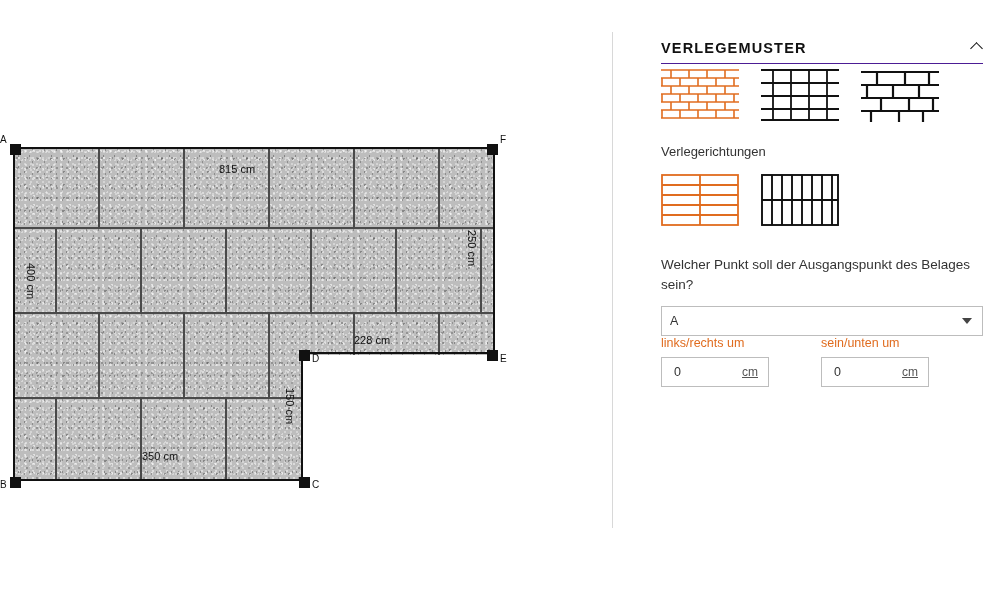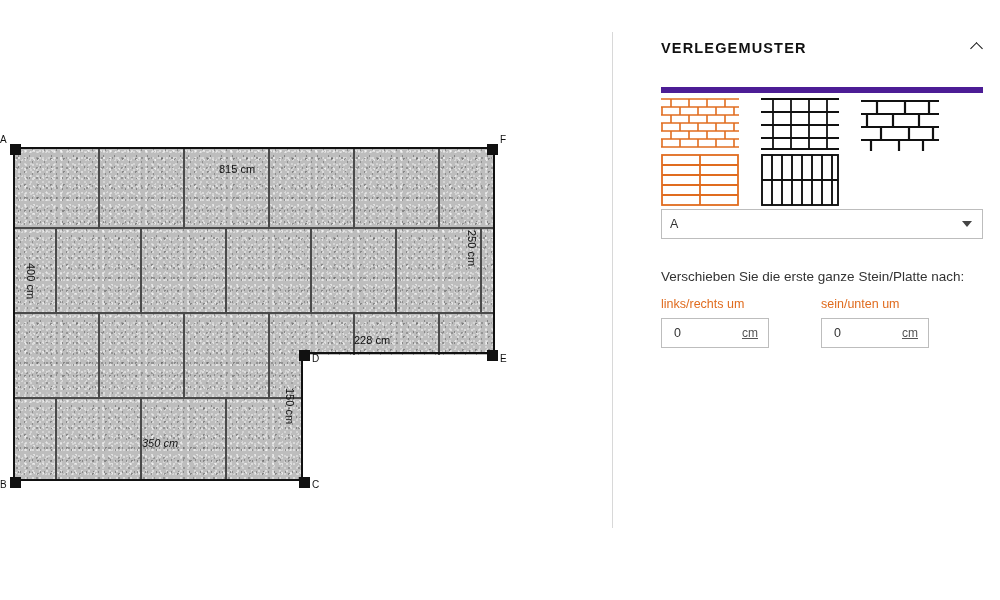--- a/index.html
+++ b/index.html
@@ -101,22 +101,22 @@
   .panel {
     flex: 1;
     padding: 40px 0 0 48px;
     box-sizing: border-box;
   }
   .panel-head {
     width: 322px;
     display: flex;
     align-items: flex-start;
     justify-content: space-between;
-    border-bottom: 6px solid #4c1d95;
-    padding-bottom: 31px;
+    border-bottom: 1px solid #4c1d95;
+    padding-bottom: 7px;
   }
   .panel-title {
     font-size: 14.5px;
     letter-spacing: 0.08em;
     font-weight: 700;
     color: #111111;
   }
   .chevron-up {
     width: 12px;
     height: 12px;
@@ -286,21 +286,21 @@
       <div class="corner-label" style="left:298px; top:331px;">C</div>
 
       <div class="corner-marker" style="left:-4px;  top:329px;"></div>
       <div class="corner-label" style="left:-14px; top:331px;">B</div>
 
       <div class="dim" style="left:205px; top:15px;">815 cm</div>
       <div class="dim vert" style="left:452px; top:82px;">250 cm</div>
       <div class="dim vert" style="left:11px;  top:115px;">400 cm</div>
       <div class="dim" style="left:340px; top:186px;">228 cm</div>
       <div class="dim vert" style="left:270px; top:240px;">150 cm</div>
-      <div class="dim" style="left:128px; top:289px;font-style:italic;">350 cm</div>
+      <div class="dim" style="left:128px; top:302px;">350 cm</div>
 
     </div>
   </div>
 
   <div class="divider"></div>
 
   <div class="panel">
 
     <div class="panel-head">
       <div class="panel-title">VERLEGEMUSTER</div>
@@ -384,20 +384,21 @@
               <line x1="72" y1="34" x2="72" y2="47"></line>
             <line x1="10" y1="47" x2="10" y2="58"></line>
               <line x1="38" y1="47" x2="38" y2="58"></line>
               <line x1="62" y1="47" x2="62" y2="58"></line>
           </g>
         </svg>
       </div>
 
     </div>
 
+    <div class="section-label">Verlegerichtungen</div>
     <div class="swatch-row">
 
       <div class="swatch">
         <svg width="78" height="58" viewBox="0 0 78 58">
           <g stroke="#e06c1f" stroke-width="1.8">
             <rect x="1" y="4" width="76" height="50" fill="none"></rect>
             <line x1="1" y1="14" x2="77" y2="14"></line>
             <line x1="1" y1="24" x2="77" y2="24"></line>
             <line x1="1" y1="34" x2="77" y2="34"></line>
             <line x1="1" y1="44" x2="77" y2="44"></line>
@@ -417,26 +418,26 @@
             <line x1="51" y1="4" x2="51" y2="54"></line>
             <line x1="61" y1="4" x2="61" y2="54"></line>
             <line x1="71" y1="4" x2="71" y2="54"></line>
             <line x1="1" y1="29" x2="77" y2="29"></line>
           </g>
         </svg>
       </div>
 
     </div>
 
+    <div class="question">Welcher Punkt soll der Ausgangspunkt des Belages sein?</div>
     <div class="select-wrap">
       <span class="select-value">A</span>
       <span class="select-caret"></span>
     </div>
 
-    <div class="shift-title">Verschieben Sie die erste ganze Stein/Platte nach:</div>
     <div class="fields">
 
       <div>
         <div class="field-label">links/rechts um</div>
         <div class="field-box">
           <input type="text" value="0" style="">
           <span class="unit">cm</span>
         </div>
       </div>
 

